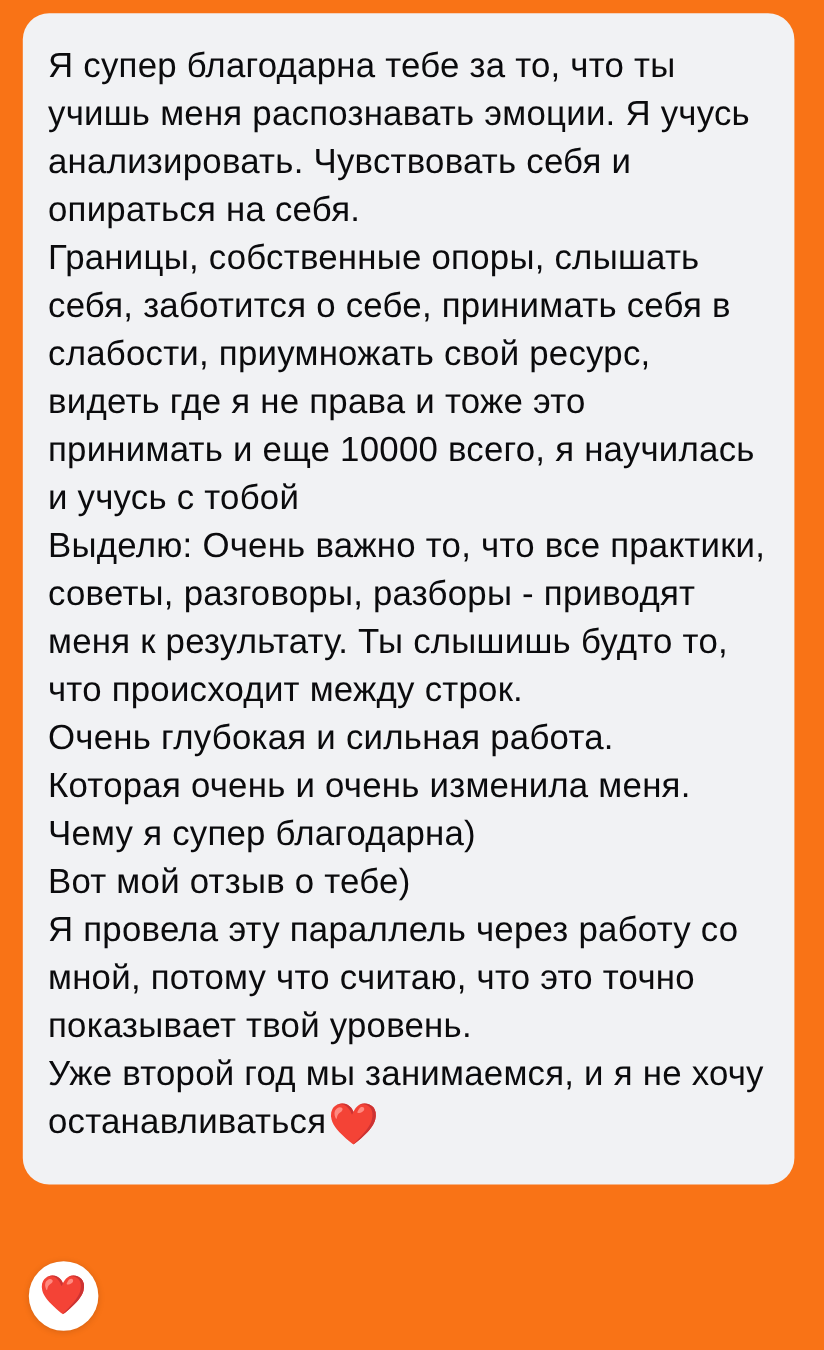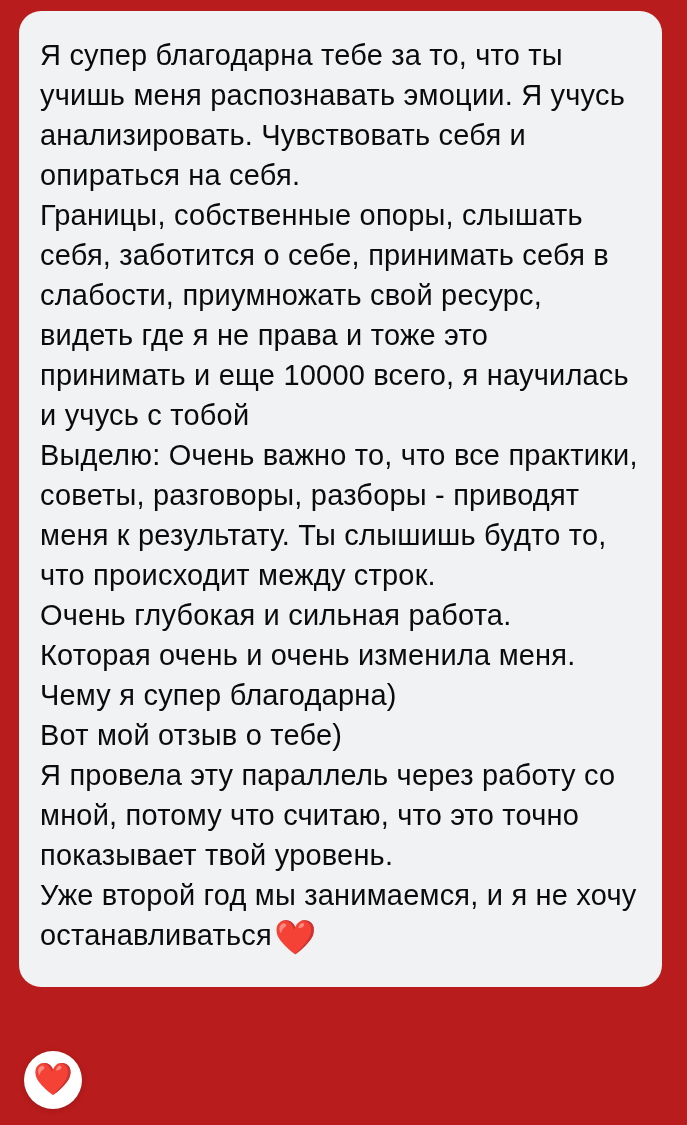--- a/index.html
+++ b/index.html
@@ -62,21 +62,21 @@
   }
   .reaction-heart {
     font-size: 32px;
     color: #f0392d;
     transform: translateY(-1px);
   }
 </style>
 </head>
 <body>
 
-<div class="screen" style="background-color: #b91c1c;">
+<div class="screen" style="background-color: #f97316;">
 
   <div class="bubble" style="background-color: rgb(241, 242, 244);">
     <span class="msg-text" style="color: rgb(11, 11, 13);">Я супер благодарна тебе за то, что ты учишь меня распознавать эмоции. Я учусь анализировать. Чувствовать себя и опираться на себя.
 Границы, собственные опоры, слышать себя, заботится о себе, принимать себя в слабости, приумножать свой ресурс, видеть где я не права и тоже это принимать и еще 10000 всего, я научилась и учусь с тобой
 Выделю: Очень важно то, что все практики, советы, разговоры, разборы - приводят меня к результату. Ты слышишь будто то, что происходит между строк.
 Очень глубокая и сильная работа.
 Которая очень и очень изменила меня.
 Чему я супер благодарна)
 Вот мой отзыв о тебе)
 Я провела эту параллель через работу со мной, потому что считаю, что это точно показывает твой уровень.

